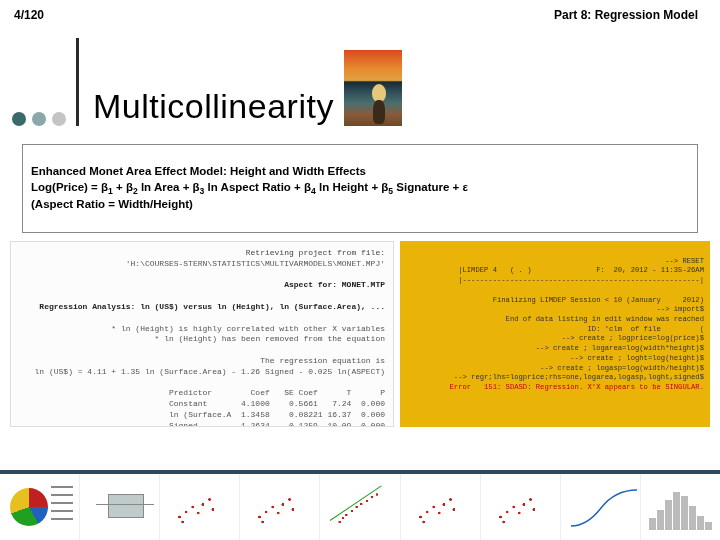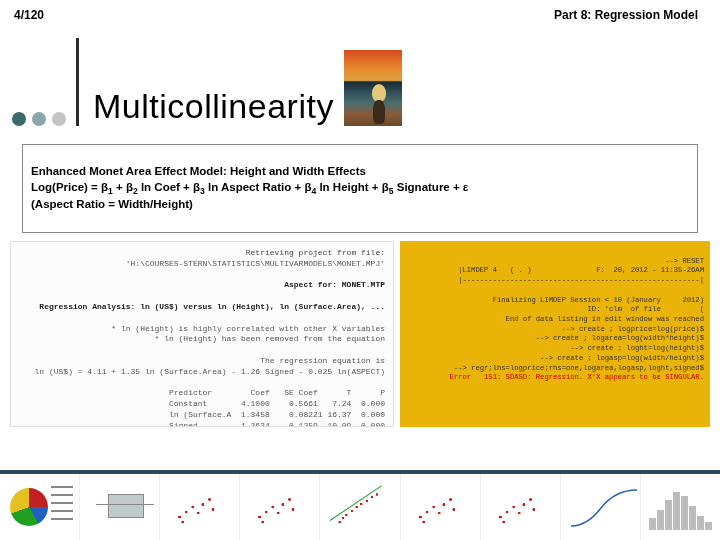--- a/index.html
+++ b/index.html
@@ -221,21 +221,21 @@
     <div class="dot d3"></div>
   </div>
   <div class="vbar"></div>
   <div class="slide-title">Multicollinearity</div>
   <div class="scream"></div>
 </div>
 
 <div class="model-box">
   <div><b>Enhanced Monet Area Effect Model: Height and Width Effects</b></div>
   <div>
-    <b><span>Log(Price)  = β</span><sub>1</sub><span>  + β</span><sub>2</sub><span> ln Coef + β</span><sub>3</sub><span> ln Aspect Ratio + β</span><sub>4</sub><span> ln Height + β</span><sub>5</sub><span> Signature + ε</span></b>
+    <b><span>Log(Price)  = β</span><sub>1</sub><span>  + β</span><sub>2</sub><span> ln Area + β</span><sub>3</sub><span> ln Aspect Ratio + β</span><sub>4</sub><span> ln Height + β</span><sub>5</sub><span> Signature + ε</span></b>
   </div>
   <div><b>(Aspect Ratio = Width/Height)</b></div>
 </div>
 
 <div class="output-area">
   <div class="left-panel">
     <pre class="hdr">Retrieving project from file:</pre>
     <pre>'H:\COURSES-STERN\STATISTICS\MULTIVARMODELS\MONET.MPJ'</pre>
     <pre> </pre>
     <pre class="bold">Aspect for: MONET.MTP</pre>
@@ -254,22 +254,23 @@
     <pre>Signed        -1.2634    0.1259 -10.09  0.000</pre>
 
   </div>
   <div class="right-panel">
     <pre> </pre>
     <pre>--&gt; RESET</pre>
     <pre>|LIMDEP 4   ( . )               F:  20, 2012 - 11:35-26AM</pre>
     <pre>|-------------------------------------------------------|</pre>
     <pre> </pre>
     <pre>Finalizing LIMDEP Session &lt; 10 (January     2012)</pre>
+    <pre>--&gt; import$</pre>
+    <pre>End of data listing in edit window was reached</pre>
     <pre>ID: 'clm  of file         (</pre>
-    <pre>End of data listing in edit window was reached</pre>
     <pre>--&gt; create ; logprice=log(price)$</pre>
     <pre>--&gt; create ; logarea=log(width*height)$</pre>
     <pre>--&gt; create ; loght=log(height)$</pre>
     <pre>--&gt; create ; logasp=log(width/height)$</pre>
     <pre>--&gt; regr;lhs=logprice;rhs=one,logarea,logasp,loght,signed$</pre>
     <pre class="red">Error   151: SDASD: Regression. X'X appears to be SINGULAR.</pre>
   </div>
 </div>
 
 <div class="bottom-bar">

